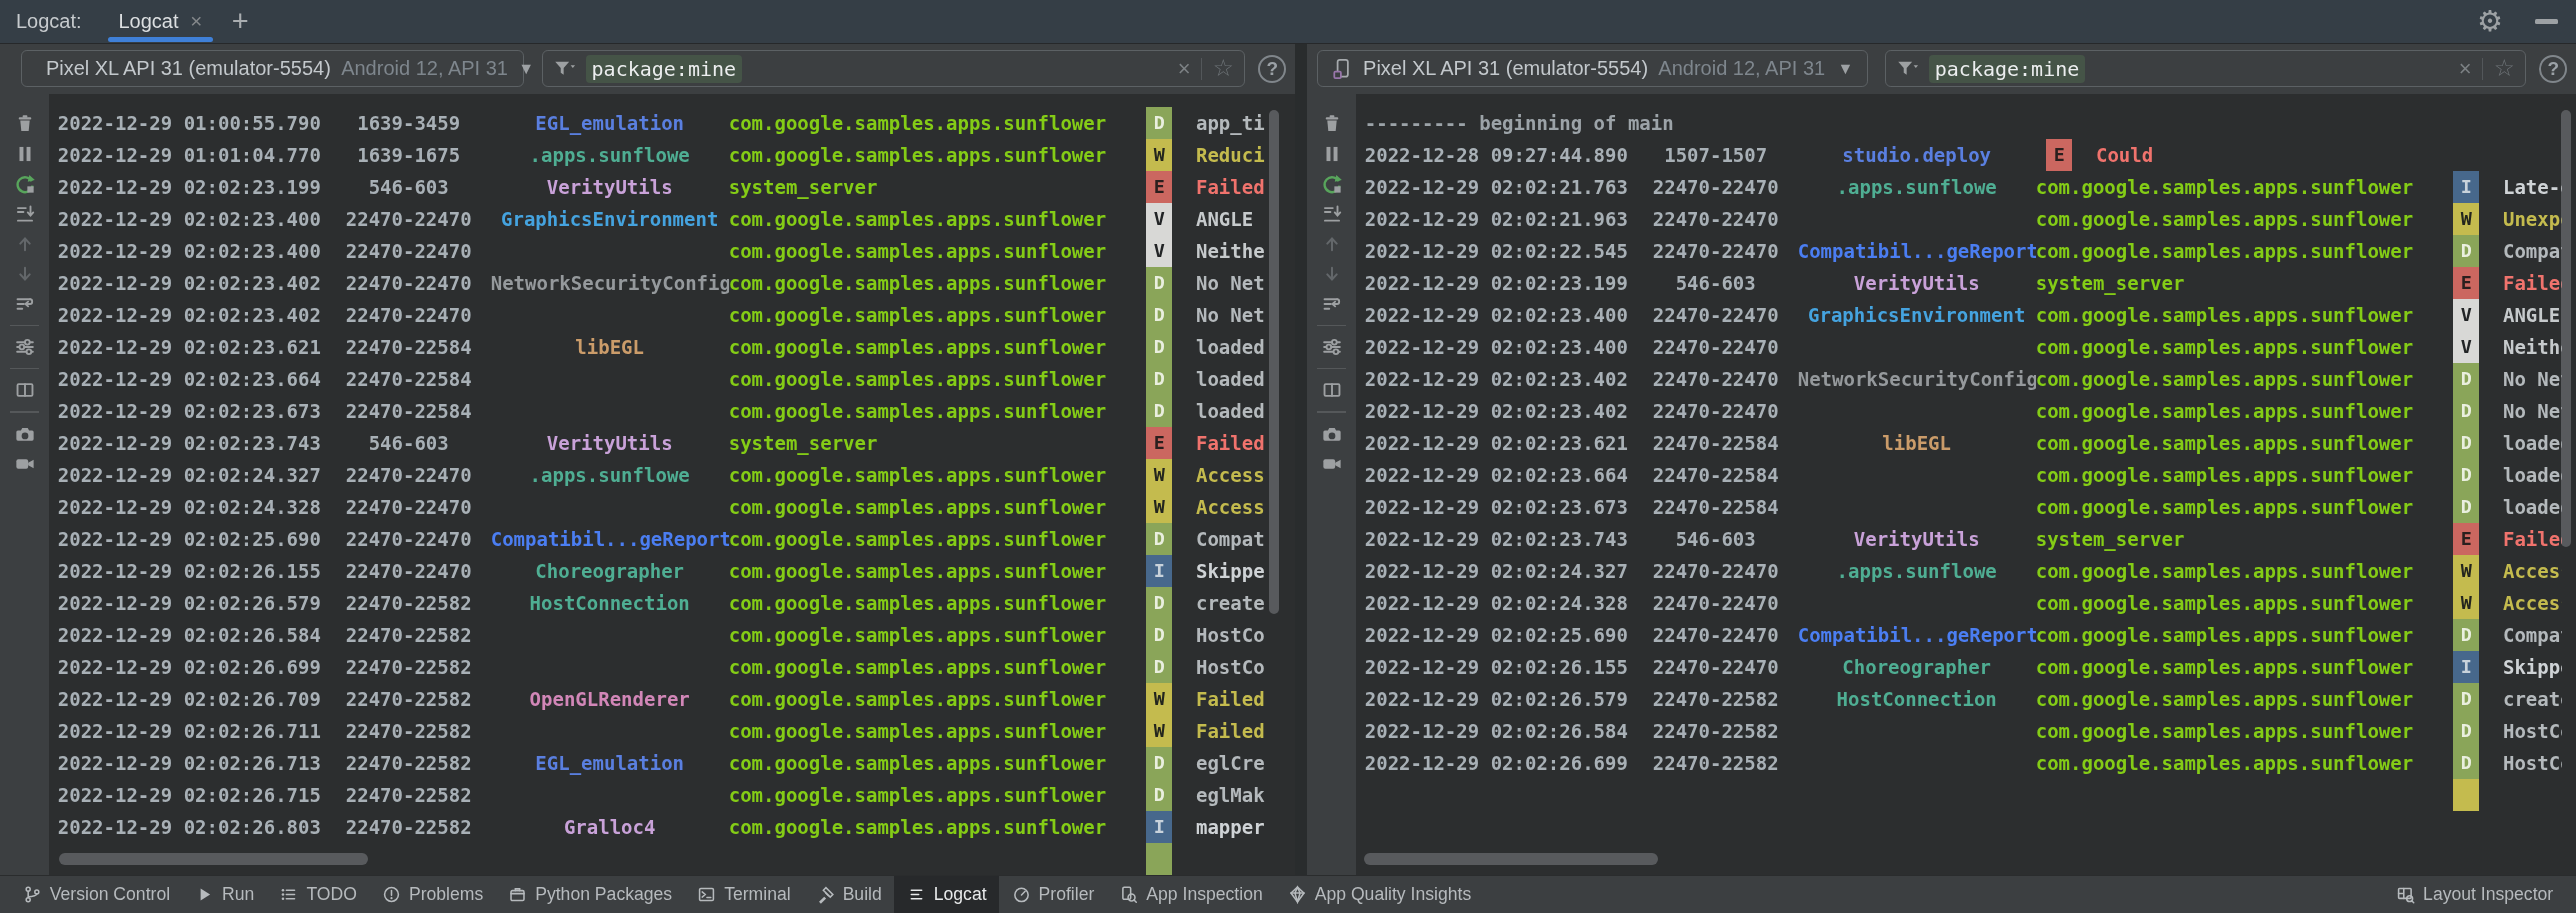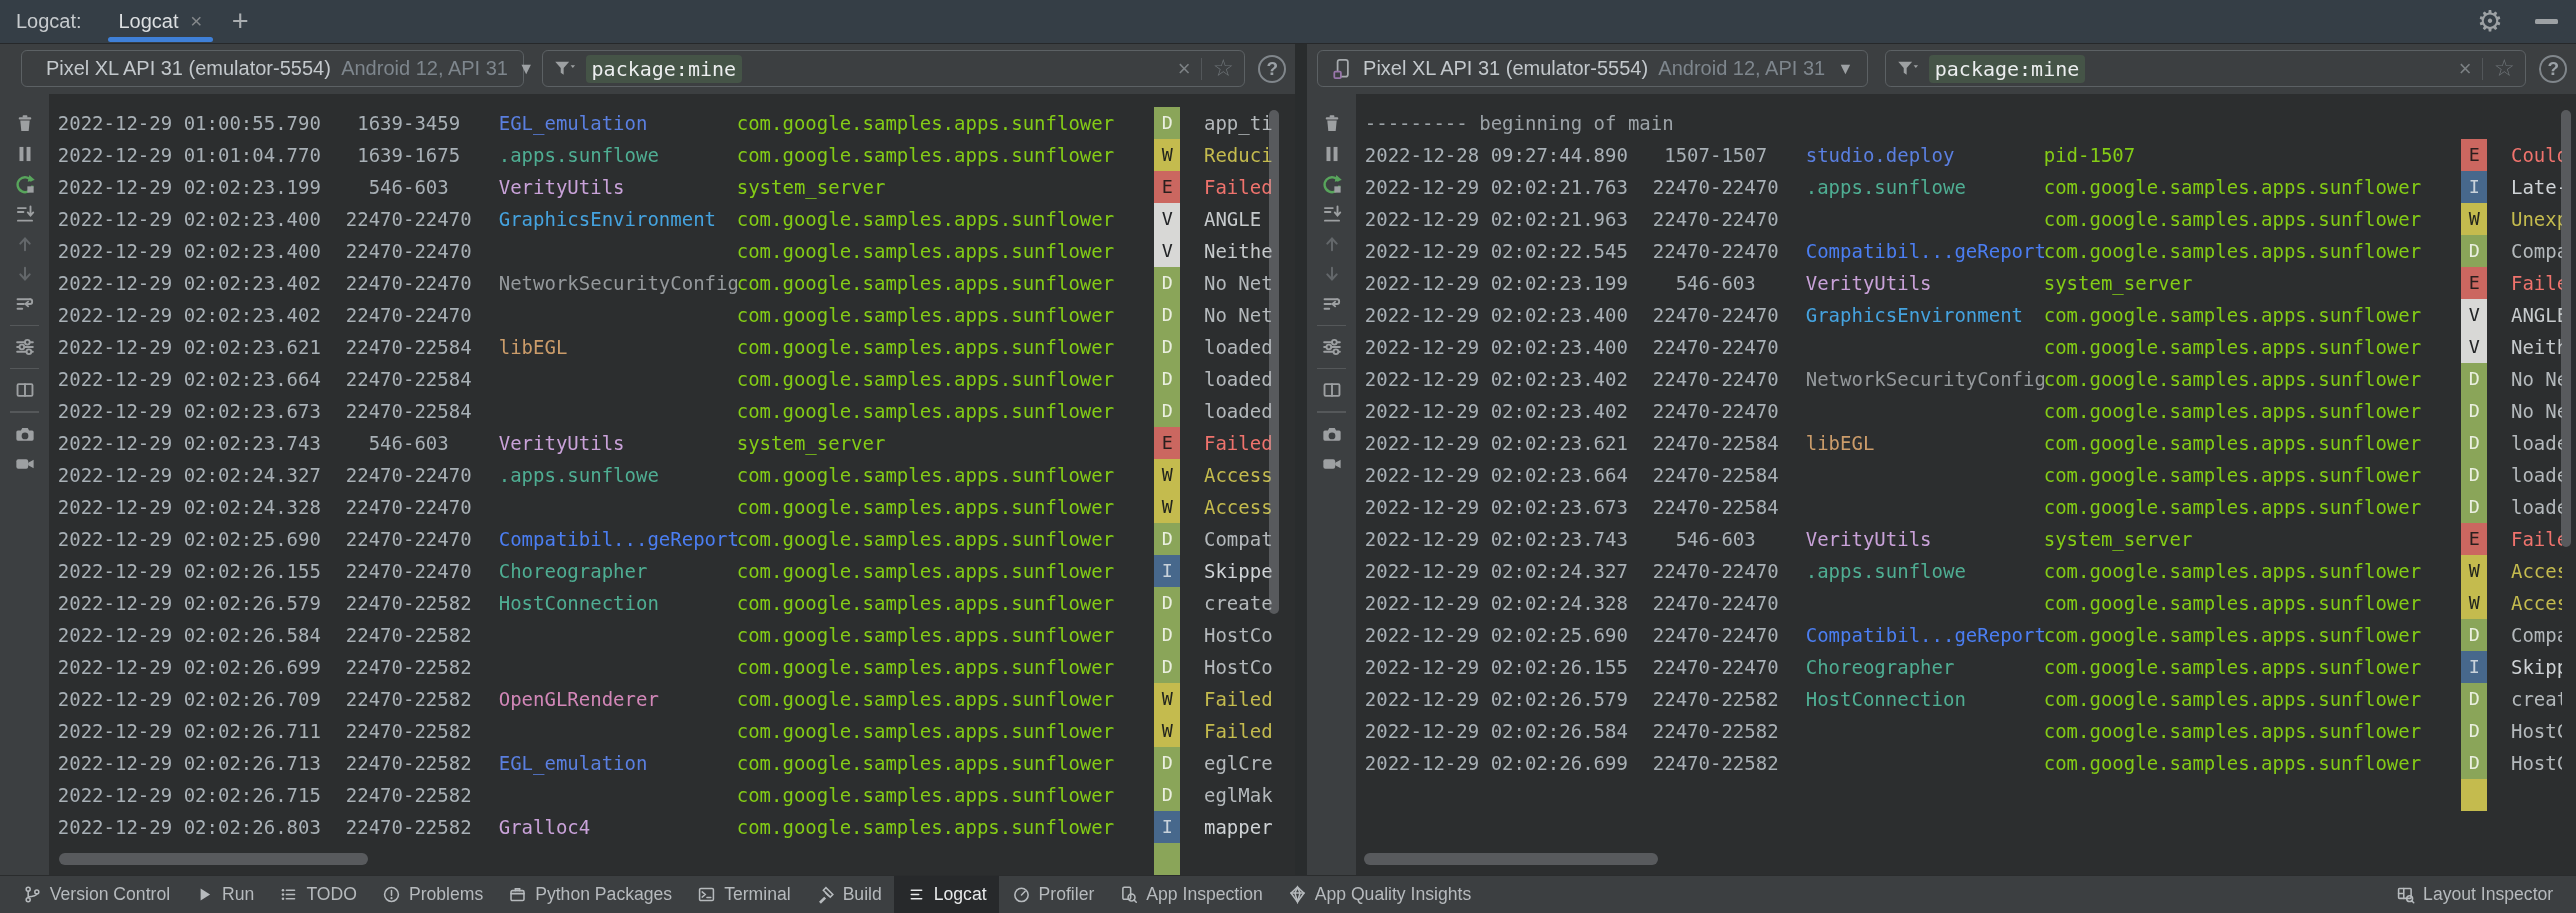--- a/index.html
+++ b/index.html
@@ -57,24 +57,24 @@
   .vtoolbar { position:absolute; left:0; top:50px; width:49px; bottom:0; background:#3C3F41;
               display:flex; flex-direction:column; align-items:center; padding-top:14.7px; }
   .tb-btn { width:34px; height:30px; display:flex; align-items:center; justify-content:center; }
   .tb-btn svg { width:22px; height:22px; }
   .tb-sep { width:29px; height:1.5px; background:#55585A; margin:5.9px 0; }
 
   .rows { position:absolute; left:0; top:13.2px; overflow:hidden; }
   .panel-left  .rows { width:1235px; height:768px; }
   .panel-right .rows { width:1206px; height:768px; }
   .log-row { display:flex; height:32px; line-height:32px; white-space:pre;
-             font-family:"DejaVu Sans Mono", monospace; font-size:19px; color:#A8B0B6; }
+             font-family:"DejaVu Sans Mono", monospace; font-size:19px; color:#A8B0B6;font-weight:bold; }
   .c-time  { flex:none; width:279px; padding-left:8.8px; }
   .c-pid   { flex:none; width:132px; margin-left:14.7px; text-align:center; }
-  .c-tag   { flex:none; width:238px; margin-left:24px; overflow:hidden; }
+  .c-tag   { flex:none; width:238px; margin-left:16px; overflow:hidden;text-align:center; }
   .c-pkg   { flex:none; width:407px; color:#84cc16; }
   .c-badge { flex:none; width:26.5px; margin-left:10.3px; text-align:center; font-size:18.4px; }
   .c-msg   { flex:none; margin-left:23.5px; }
   .c-marker{ padding-left:8.8px; color:#9CA3A8; }
   .lvl-D { background:#8AA559; color:#EAEFDF; }
   .lvl-W { background:#C4BB4E; color:#23251E; }
   .lvl-E { background:#CB6760; color:#2A1F1E; }
   .lvl-V { background:#D8D8D6; color:#222426; }
   .lvl-I { background:#47688C; color:#C8D2DB; }
   .m-D { color:#B4B9BC; } .m-W { color:#C4BB4E; } .m-E { color:#F0736D; }
@@ -271,21 +271,21 @@
           <span class="fb-clear">×</span>
           <div class="fb-vsep"></div>
           <span class="fb-star">☆</span>
         </div>
       </div>
       <div class="help-btn">?</div>
     </div>
     <div class="log-bg">
       <div class="rows">
           <div class="log-row"><span class="c-marker">--------- beginning of main</span></div>
-          <div class="log-row"><span class="c-time">2022-12-28 09:27:44.890</span><span class="c-pid">1507-1507</span><span class="c-tag" style="color: rgb(90, 127, 224);">studio.deploy</span><span class="c-pkg">pid-1507</span><span class="c-badge lvl-E">E</span><span class="c-msg m-E">Could </span></div>
+          <div class="log-row"><span class="c-time">2022-12-28 09:27:44.890</span><span class="c-pid">1507-1507</span><span class="c-tag" style="color: rgb(90, 127, 224);">studio.deploy</span><span class="c-badge lvl-E">E</span><span class="c-msg m-E">Could </span></div>
           <div class="log-row"><span class="c-time">2022-12-29 02:02:21.763</span><span class="c-pid">22470-22470</span><span class="c-tag" style="color: rgb(79, 174, 147);">.apps.sunflowe</span><span class="c-pkg">com.google.samples.apps.sunflower</span><span class="c-badge lvl-I">I</span><span class="c-msg m-I">Late-e</span></div>
           <div class="log-row"><span class="c-time">2022-12-29 02:02:21.963</span><span class="c-pid">22470-22470</span><span class="c-tag"></span><span class="c-pkg">com.google.samples.apps.sunflower</span><span class="c-badge lvl-W">W</span><span class="c-msg m-W">Unexpe</span></div>
           <div class="log-row"><span class="c-time">2022-12-29 02:02:22.545</span><span class="c-pid">22470-22470</span><span class="c-tag" style="color: rgb(75, 126, 242);">Compatibil...geReporter</span><span class="c-pkg">com.google.samples.apps.sunflower</span><span class="c-badge lvl-D">D</span><span class="c-msg m-D">Compat</span></div>
           <div class="log-row"><span class="c-time">2022-12-29 02:02:23.199</span><span class="c-pid">546-603</span><span class="c-tag" style="color: rgb(201, 162, 217);">VerityUtils</span><span class="c-pkg">system_server</span><span class="c-badge lvl-E">E</span><span class="c-msg m-E">Failed</span></div>
           <div class="log-row"><span class="c-time">2022-12-29 02:02:23.400</span><span class="c-pid">22470-22470</span><span class="c-tag" style="color: rgb(69, 163, 223);">GraphicsEnvironment</span><span class="c-pkg">com.google.samples.apps.sunflower</span><span class="c-badge lvl-V">V</span><span class="c-msg m-V">ANGLE </span></div>
           <div class="log-row"><span class="c-time">2022-12-29 02:02:23.400</span><span class="c-pid">22470-22470</span><span class="c-tag"></span><span class="c-pkg">com.google.samples.apps.sunflower</span><span class="c-badge lvl-V">V</span><span class="c-msg m-V">Neithe</span></div>
           <div class="log-row"><span class="c-time">2022-12-29 02:02:23.402</span><span class="c-pid">22470-22470</span><span class="c-tag" style="color: rgb(149, 153, 156);">NetworkSecurityConfig</span><span class="c-pkg">com.google.samples.apps.sunflower</span><span class="c-badge lvl-D">D</span><span class="c-msg m-D">No Net</span></div>
           <div class="log-row"><span class="c-time">2022-12-29 02:02:23.402</span><span class="c-pid">22470-22470</span><span class="c-tag"></span><span class="c-pkg">com.google.samples.apps.sunflower</span><span class="c-badge lvl-D">D</span><span class="c-msg m-D">No Net</span></div>
           <div class="log-row"><span class="c-time">2022-12-29 02:02:23.621</span><span class="c-pid">22470-22584</span><span class="c-tag" style="color: rgb(203, 156, 106);">libEGL</span><span class="c-pkg">com.google.samples.apps.sunflower</span><span class="c-badge lvl-D">D</span><span class="c-msg m-D">loaded</span></div>
           <div class="log-row"><span class="c-time">2022-12-29 02:02:23.664</span><span class="c-pid">22470-22584</span><span class="c-tag"></span><span class="c-pkg">com.google.samples.apps.sunflower</span><span class="c-badge lvl-D">D</span><span class="c-msg m-D">loaded</span></div>

